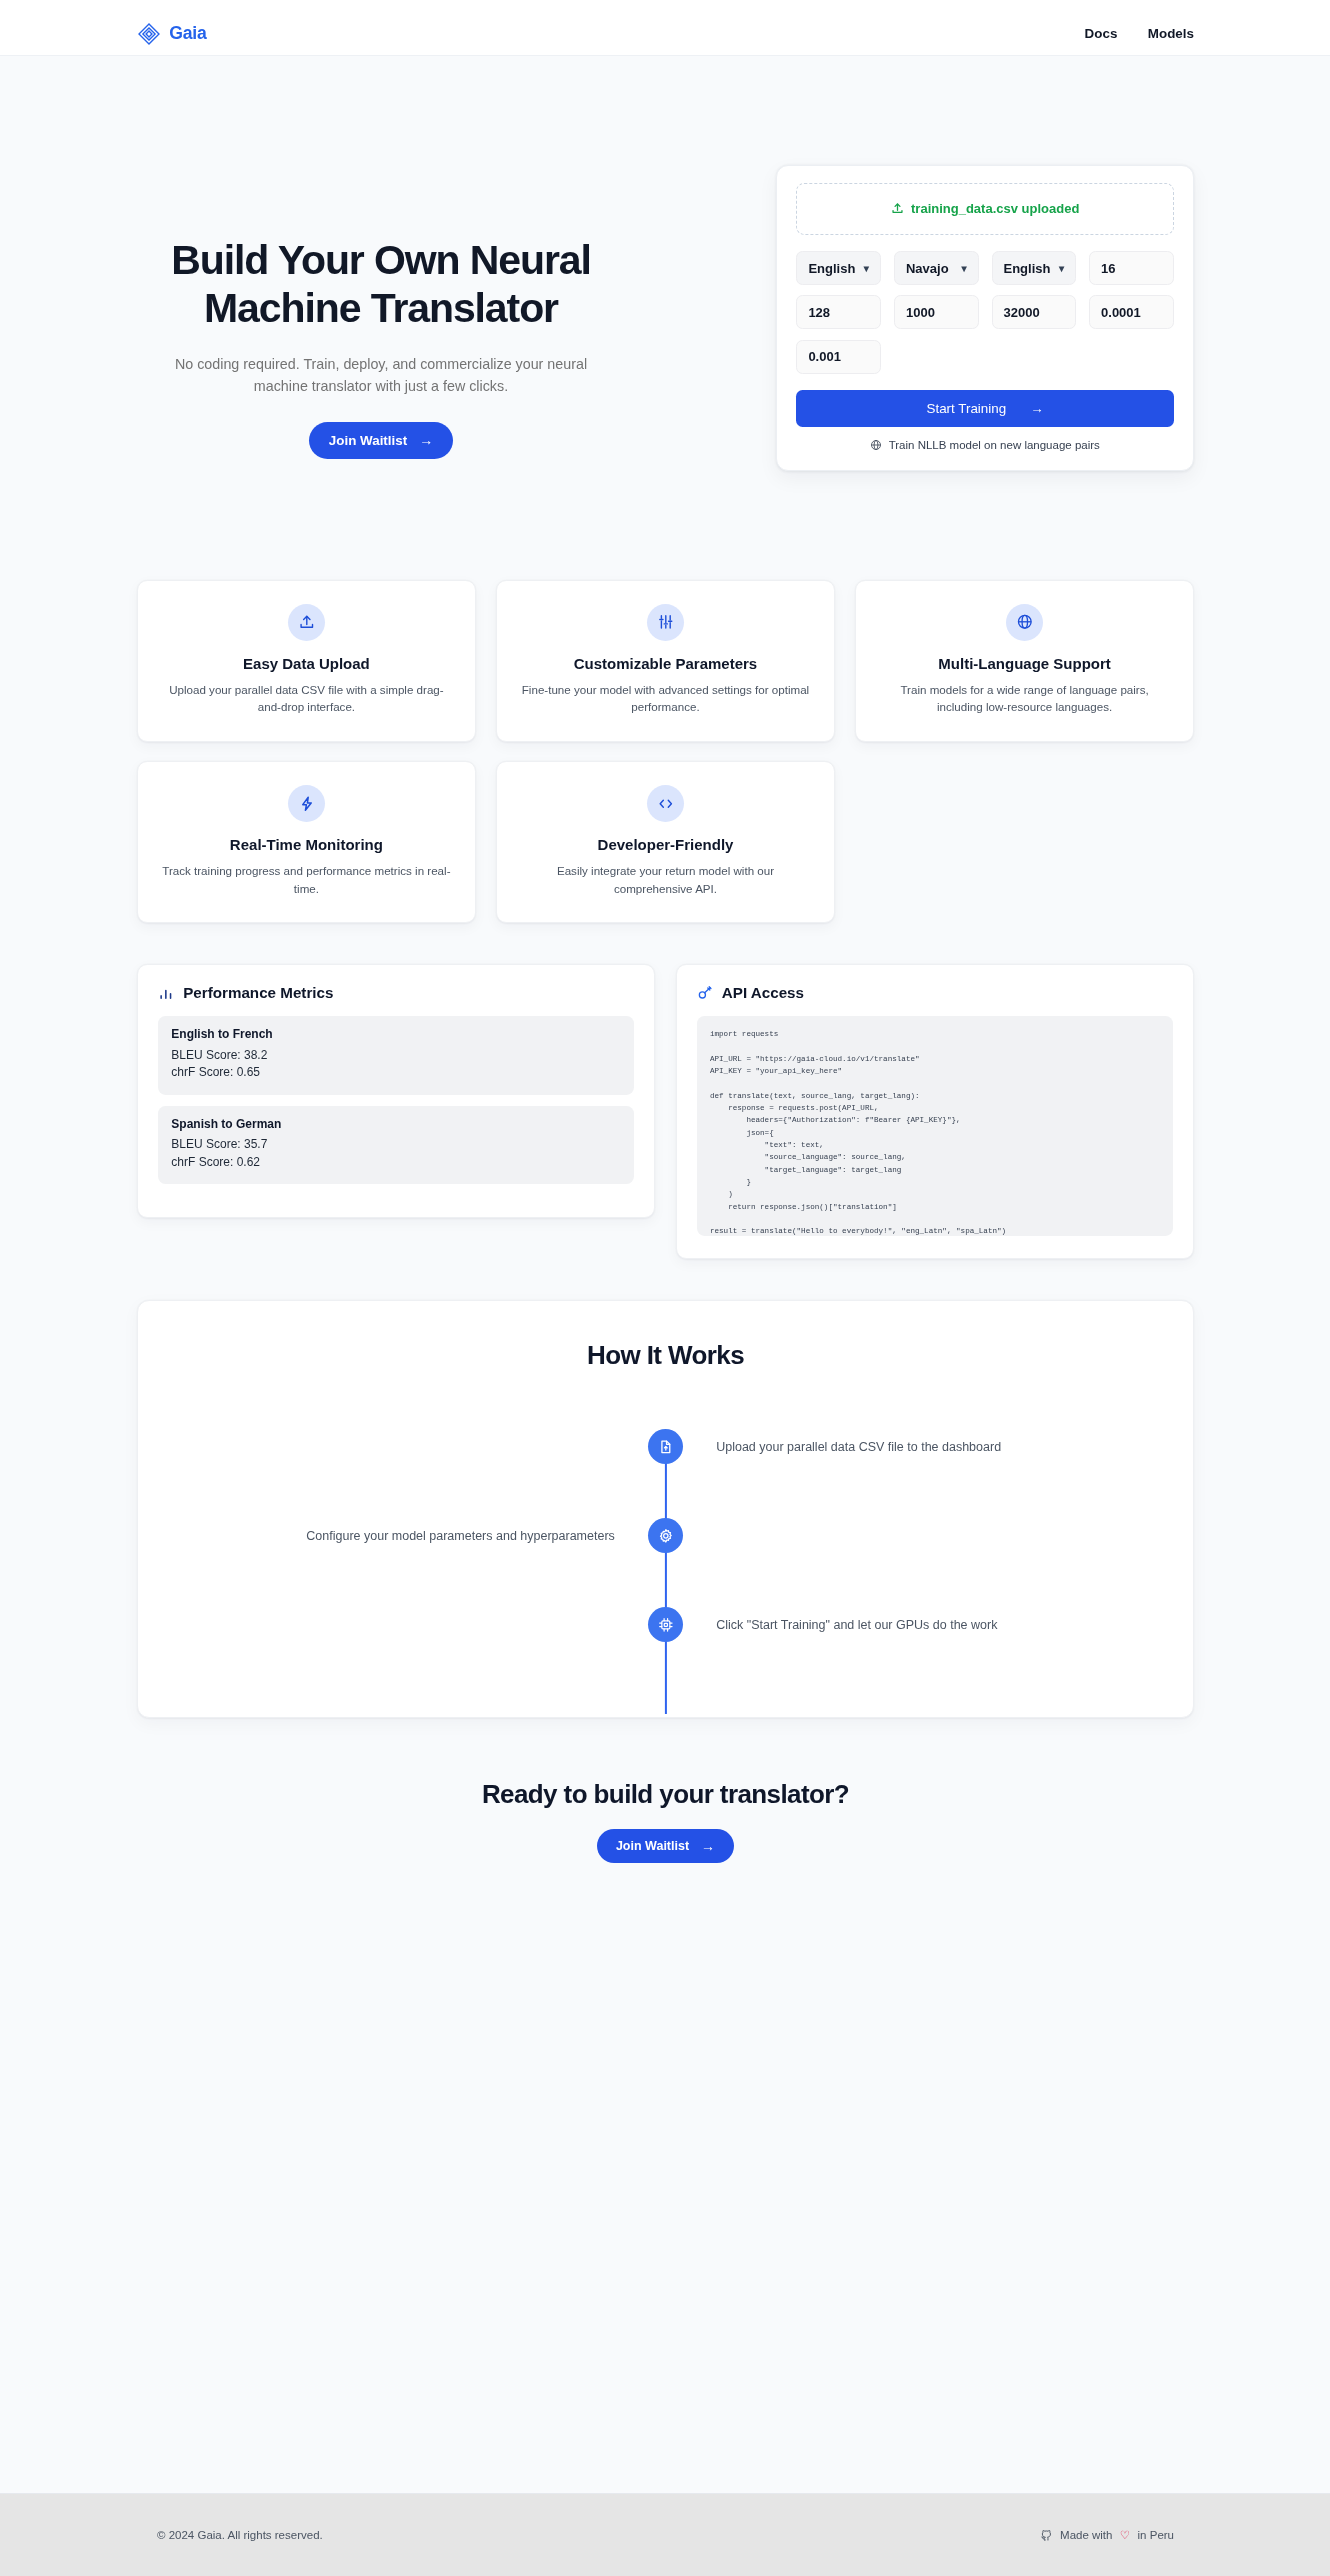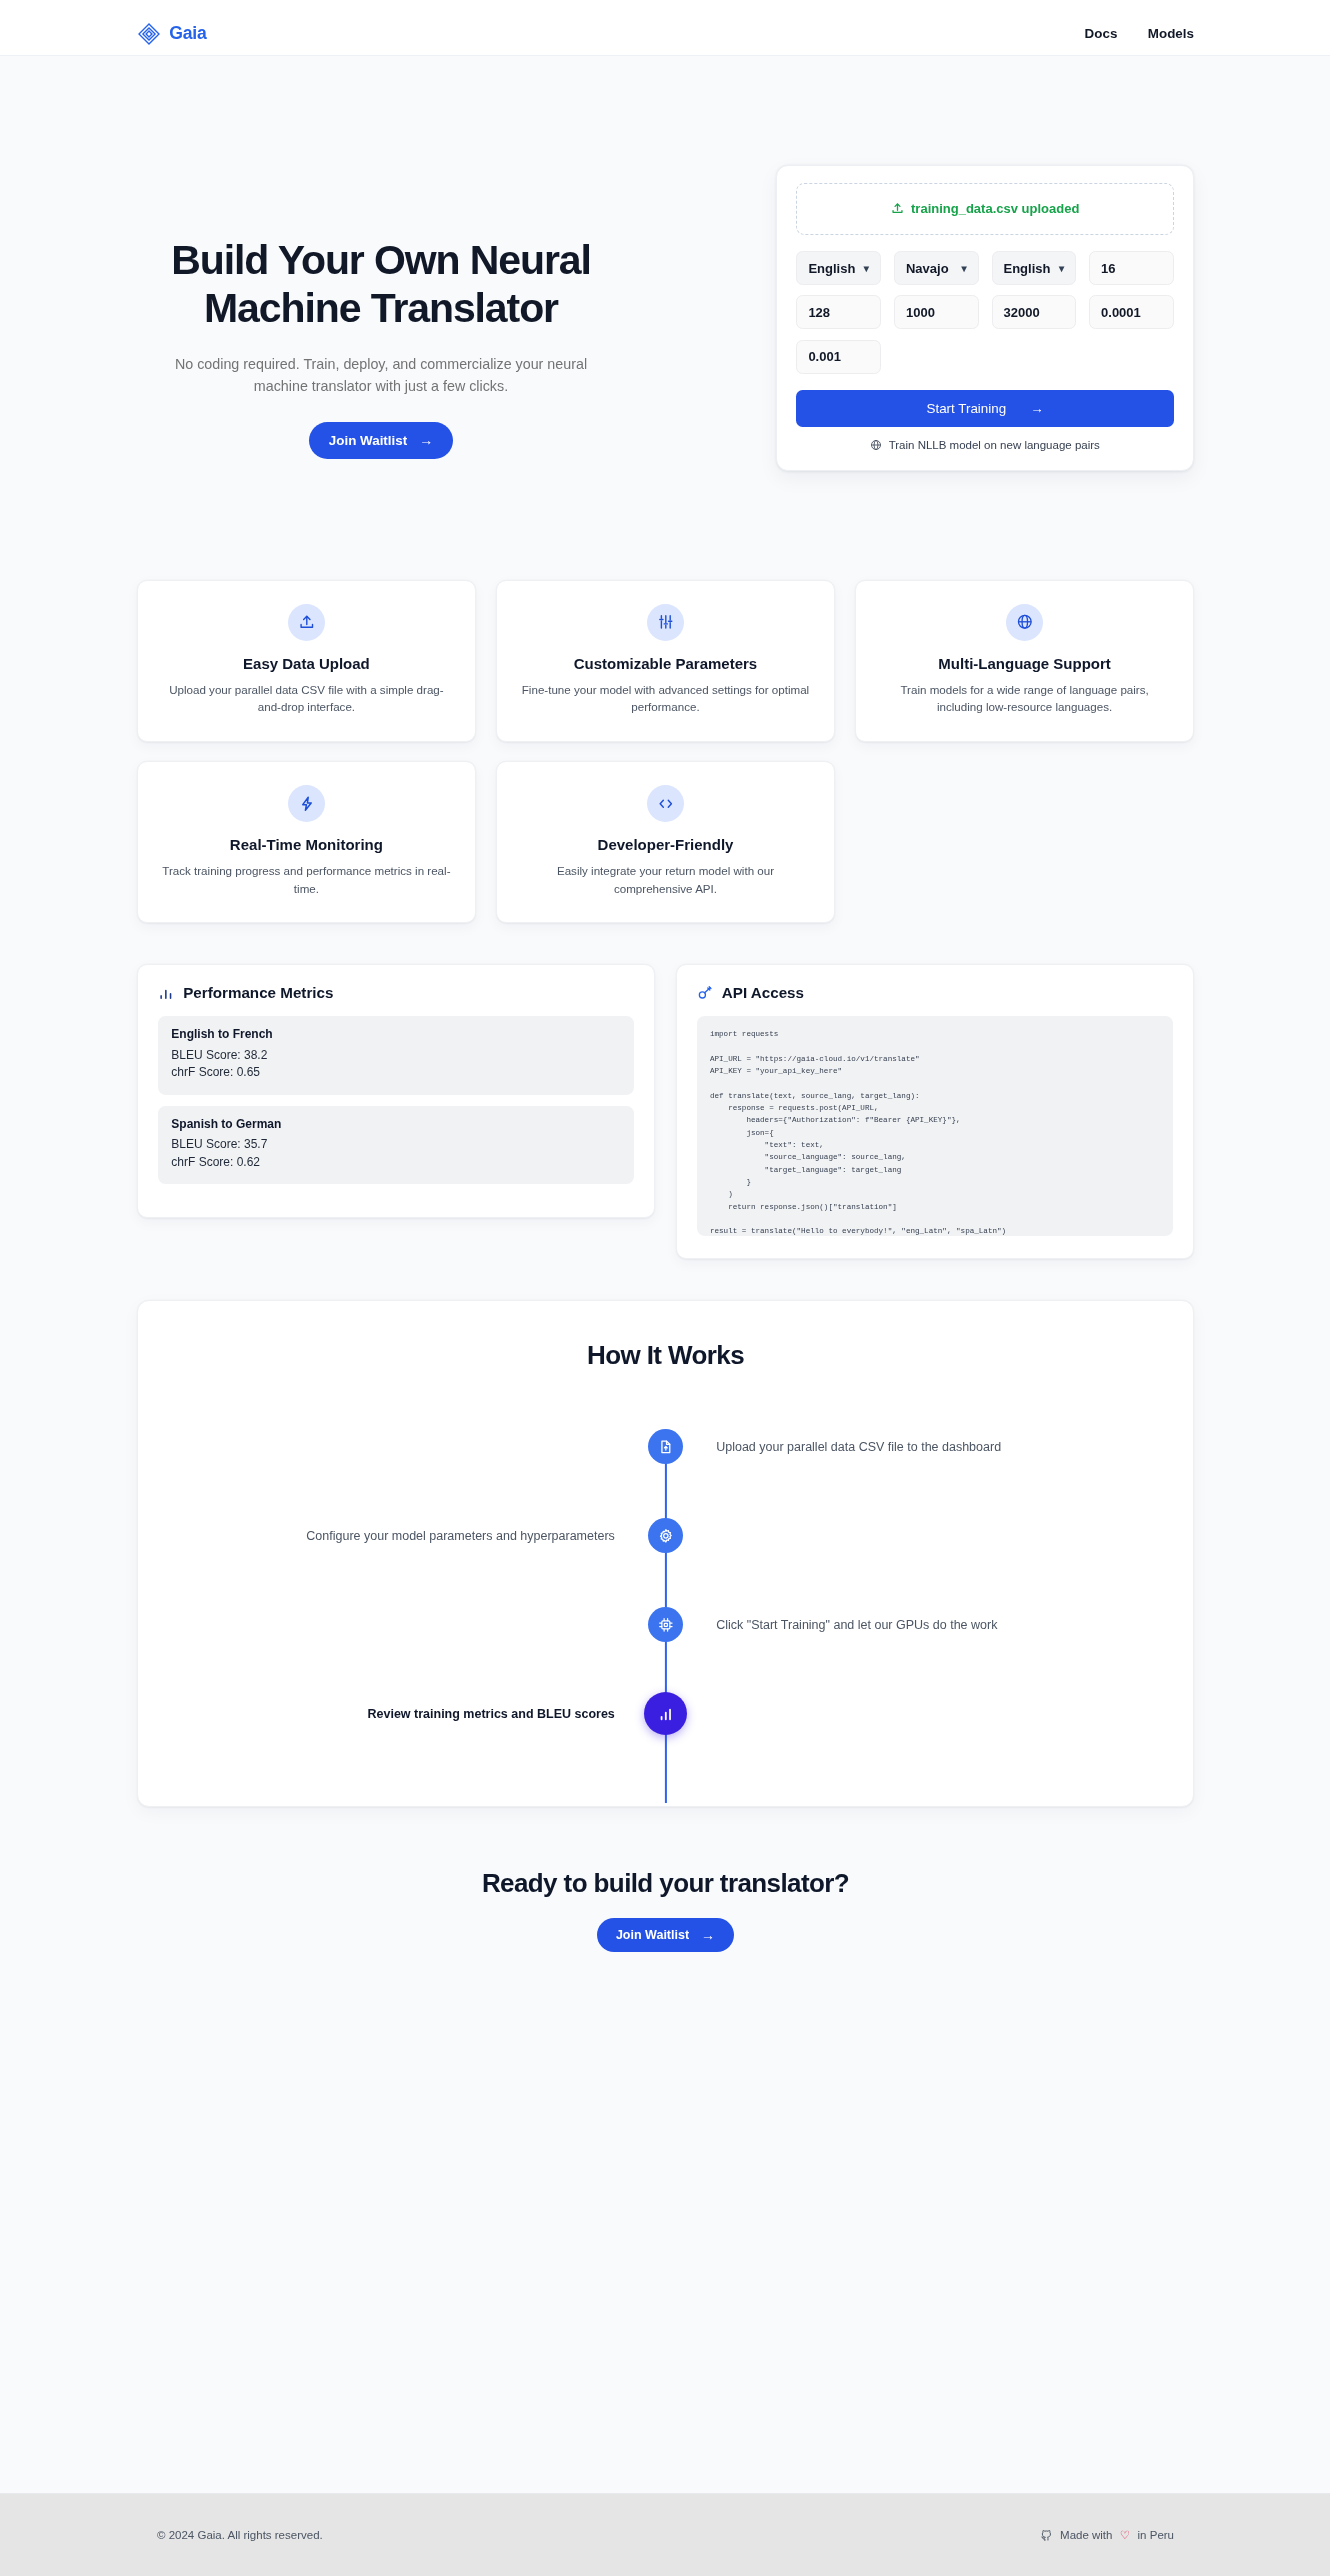--- a/index.html
+++ b/index.html
@@ -506,34 +506,20 @@
               <rect x="4.4" y="4.4" width="9.2" height="9.2" rx="1.4"></rect>
               <rect x="7.2" y="7.2" width="3.6" height="3.6" rx="0.7"></rect>
               <path d="M7 1.9v2.5M11 1.9v2.5M7 13.6v2.5M11 13.6v2.5M1.9 7h2.5M1.9 11h2.5M13.6 7h2.5M13.6 11h2.5"></path>
             </svg>
           </span>
         </div>
       </div>
       <div class="step-side right">Click "Start Training" and let our GPUs do the work</div>
     </div>
 
-    <div class="step">
-      <div class="step-side left active">Review training metrics and BLEU scores</div>
-      <div class="node-col">
-        <div class="connector"></div>
-        <div class="node active">
-          <span>
-            <svg viewBox="0 0 20 20" width="17.6" height="17.6" fill="none" stroke="#fff" stroke-width="2" stroke-linecap="round">
-              <path d="M5.2 13.4v2.8M10 8.6v7.6M14.8 5.4v10.8"></path>
-            </svg>
-          </span>
-        </div>
-      </div>
-      <div class="step-side right"></div>
-    </div>
 
 
   </div>
 </div>
 
 <div class="cta">
   <div class="cta-title">Ready to build your translator?</div>
   <button class="btn-primary">
     <span>Join Waitlist</span>
     <span class="arr">→</span>

